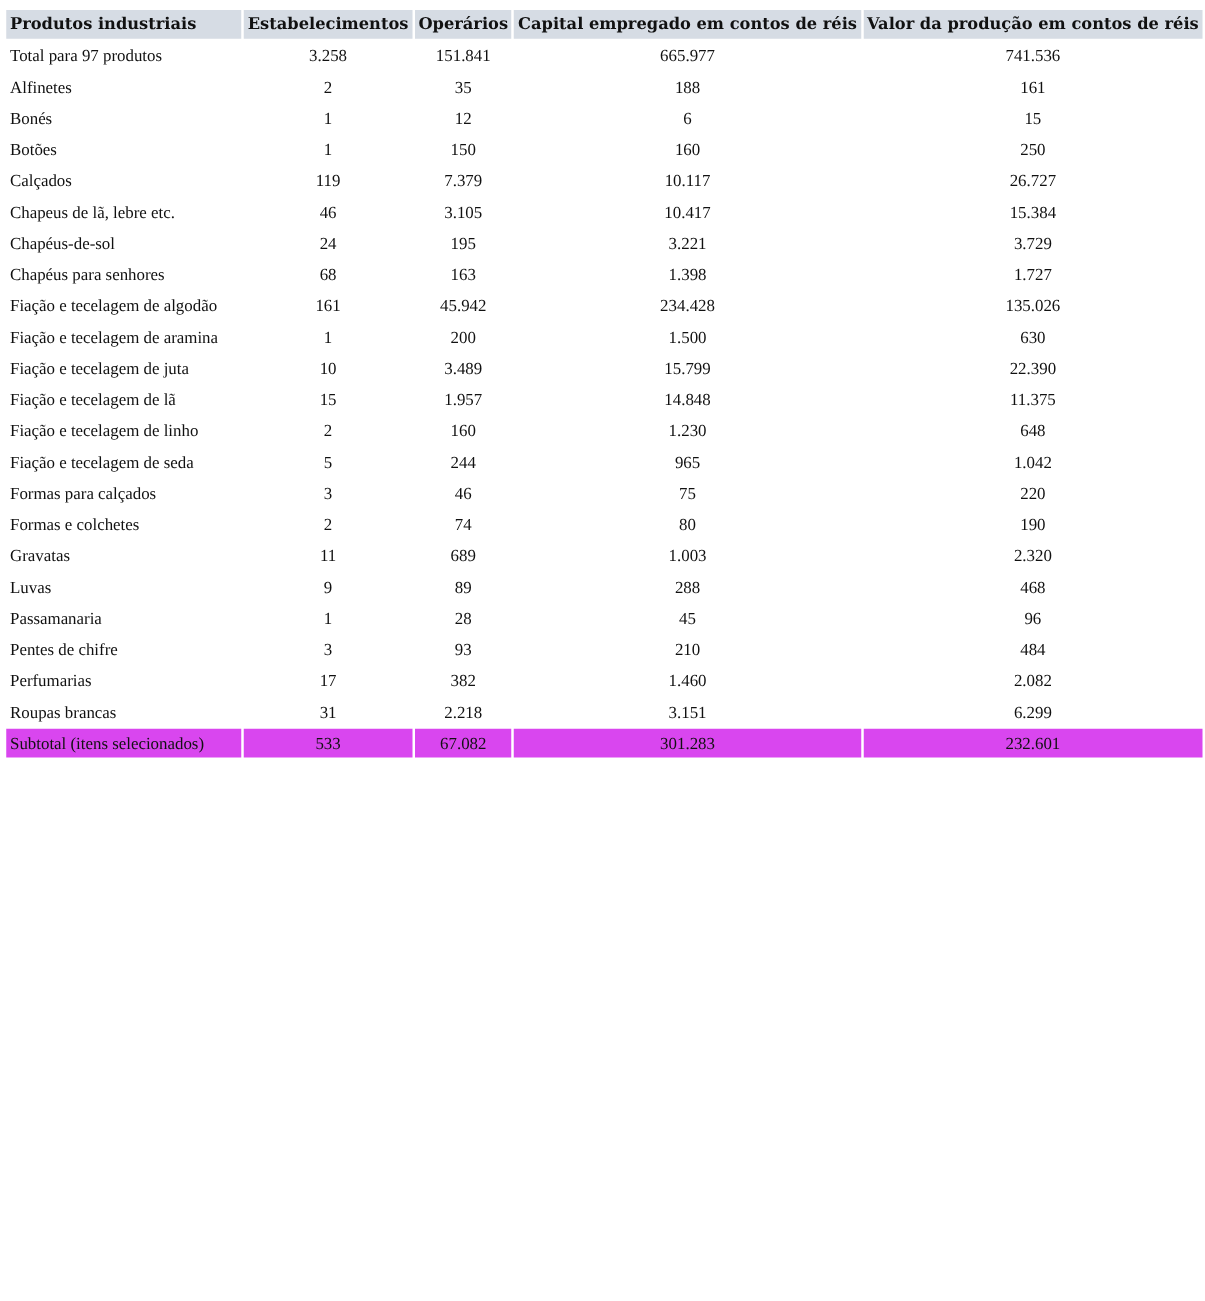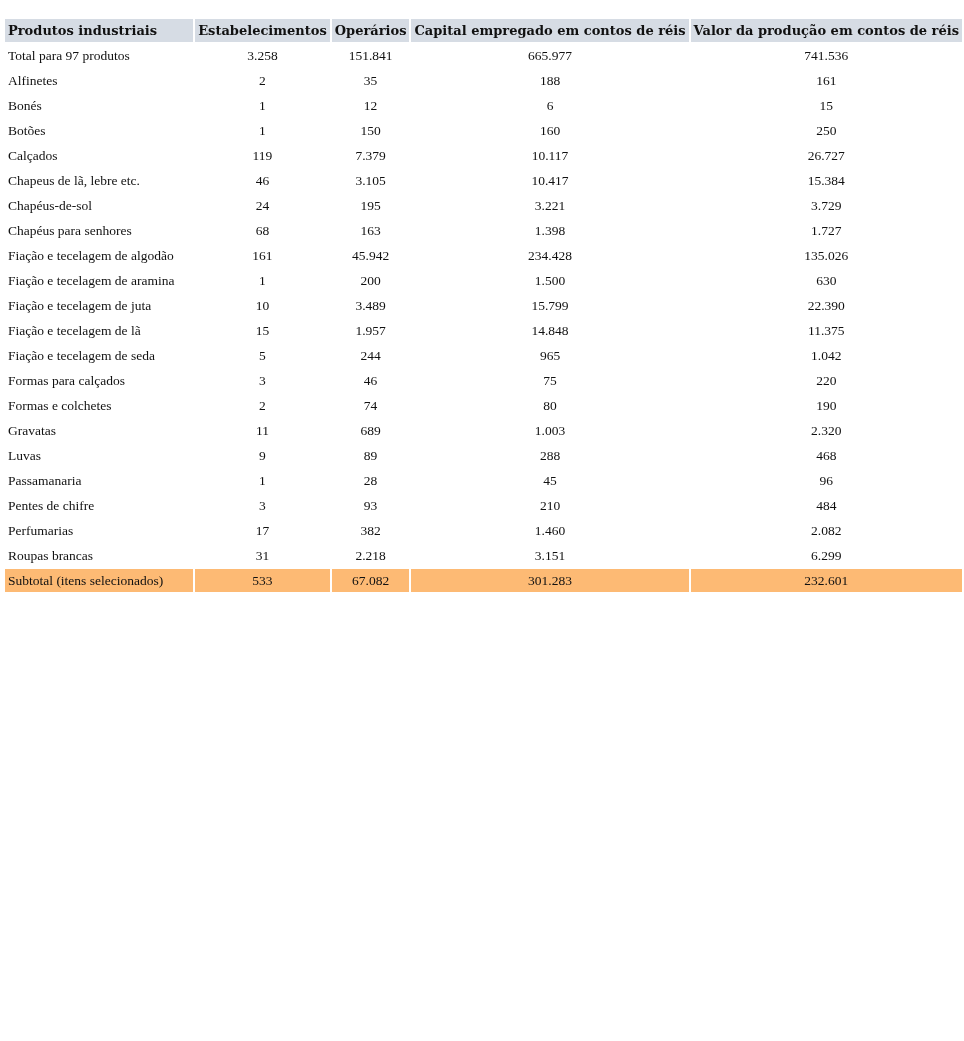--- a/index.html
+++ b/index.html
@@ -1,33 +1,33 @@
 <!DOCTYPE html>
 <html><head>
   <meta charset="utf-8">
   <style>
     html, body { margin: 0; padding: 0; background: #ffffff; }
     body { width: 964px; height: 1041px; position: relative; overflow: hidden; }
     table {
-      position: absolute; left: 3px; top: 17px;
+      position: absolute; left: 3px; top: 6px;
       border-collapse: separate; border-spacing: 2px;
       font-family: "DejaVu Serif", "Liberation Serif", serif;
       color: #111;
     }
     th {
       background: #d6dce4; font-weight: bold; font-size: 13px;
       height: 23px; padding: 0 3px; text-align: left; white-space: nowrap;
       font-family: "DejaVu Serif", serif;
     }
     td {
       height: 23px; padding: 0 3px; font-size: 13.5px; white-space: nowrap;
       font-family: "Liberation Serif", "DejaVu Serif", serif; text-align: center;
     }
     td.name { text-align: left; }
-    tr.subtotal td { background: #fdba74; }
+    tr.subtotal td { background: #d946ef; }
     col.c0 { width: 205px; } col.c1 { width: 125px; } col.c2 { width: 71px; }
     col.c3 { width: 263px; } col.c4 { width: 260px; }
   </style>
 </head>
 <body>
 
 <table>
   <colgroup>
       <col class="c0">
       <col class="c1">
@@ -123,20 +123,27 @@
         <td>22.390</td>
       </tr>
       <tr>
         <td class="name">Fiação e tecelagem de lã</td>
         <td>15</td>
         <td>1.957</td>
         <td>14.848</td>
         <td>11.375</td>
       </tr>
       <tr>
+        <td class="name">Fiação e tecelagem de linho</td>
+        <td>2</td>
+        <td>160</td>
+        <td>1.230</td>
+        <td>648</td>
+      </tr>
+      <tr>
         <td class="name">Fiação e tecelagem de seda</td>
         <td>5</td>
         <td>244</td>
         <td>965</td>
         <td>1.042</td>
       </tr>
       <tr>
         <td class="name">Formas para calçados</td>
         <td>3</td>
         <td>46</td>

